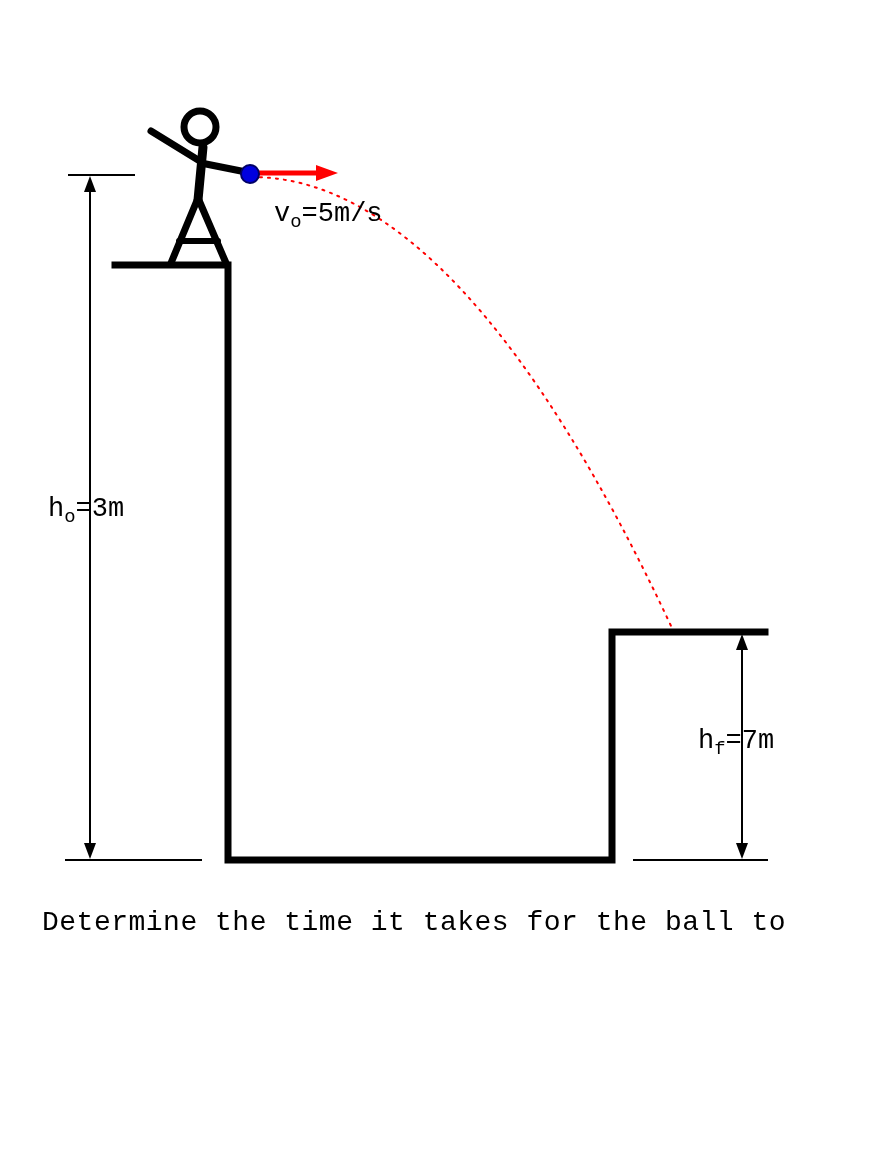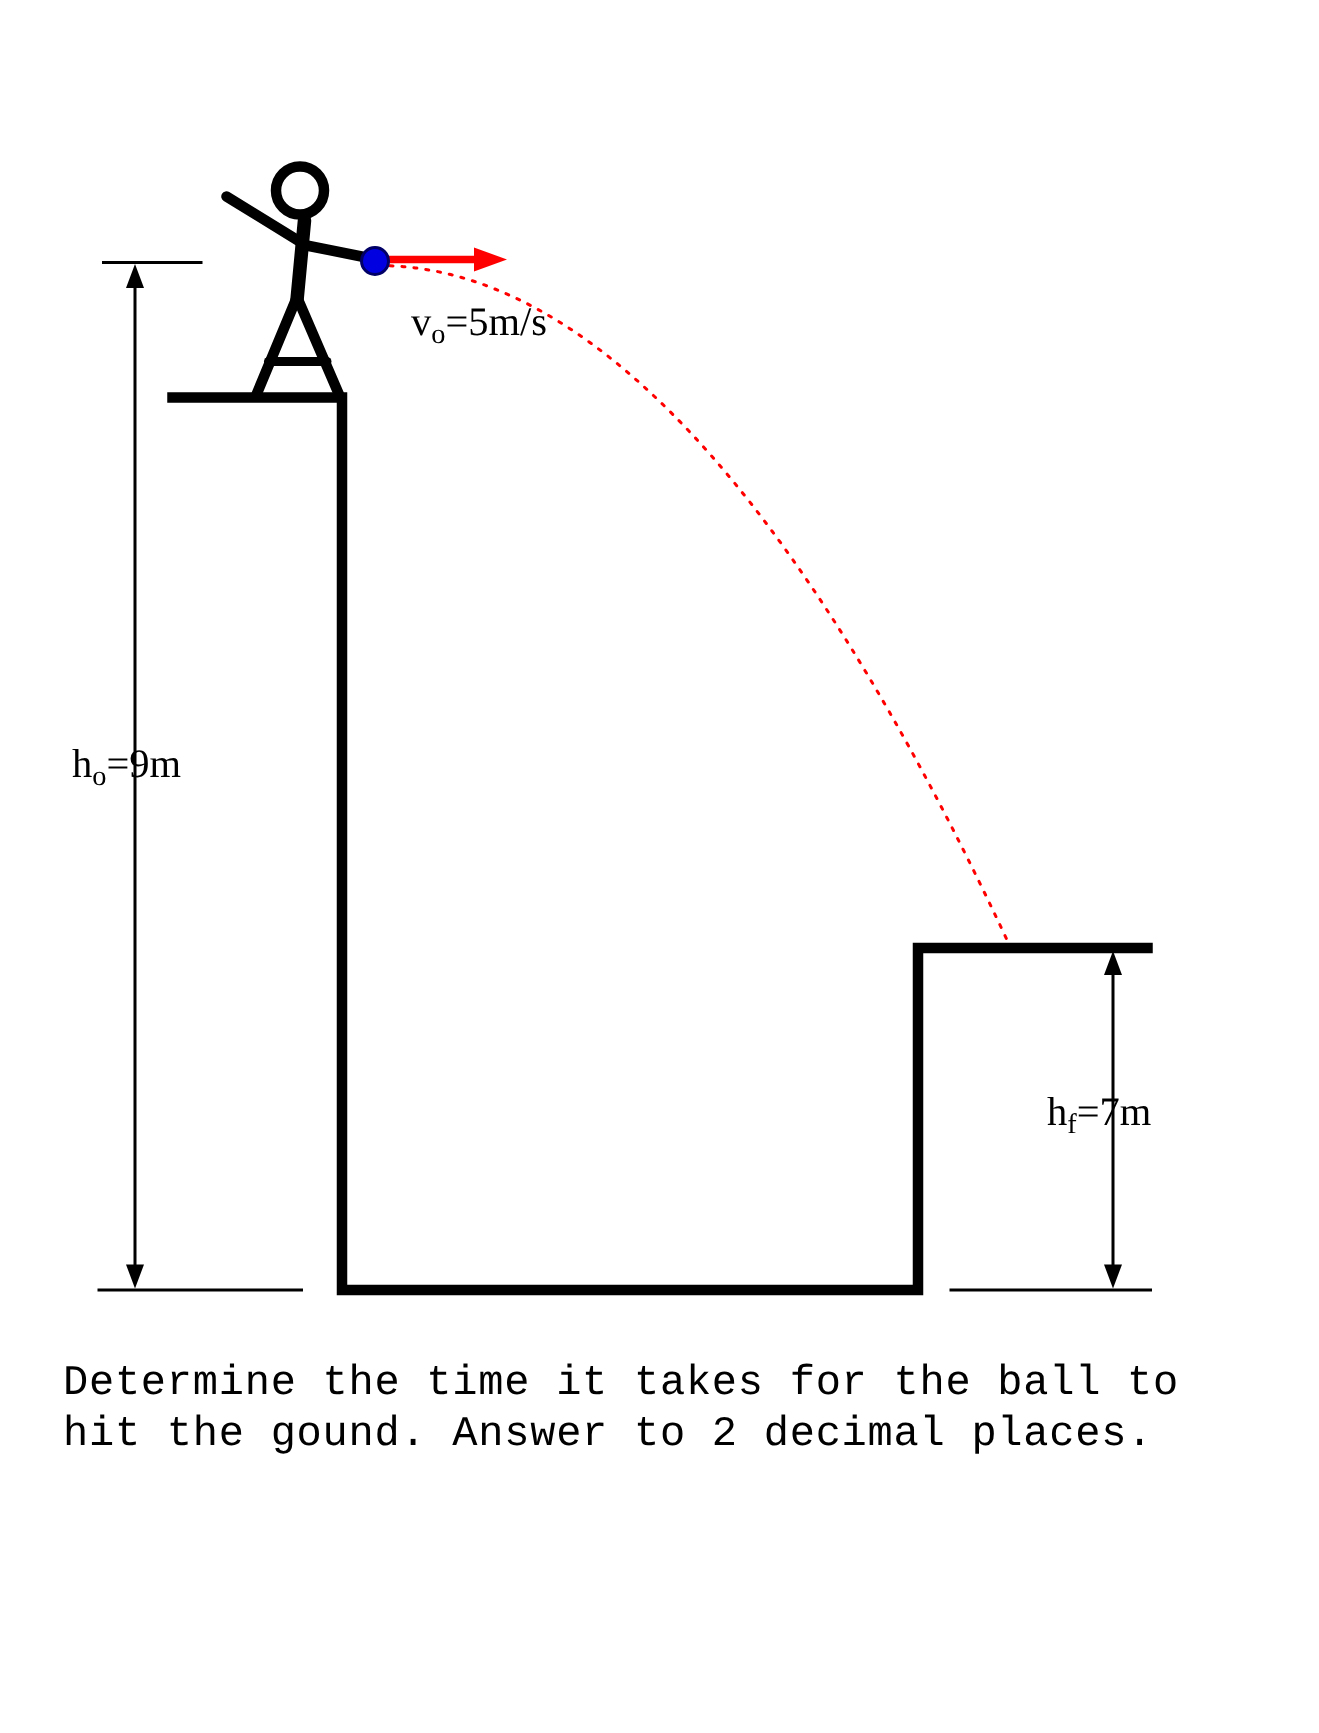--- a/index.html
+++ b/index.html
@@ -16,21 +16,21 @@
     color: #000000;
     overflow: hidden;
   }
   .stage svg {
     position: absolute;
     left: 0;
     top: 0;
   }
   .label {
     position: absolute;
-    font-family: Liberation Serif, serif;
+    font-family: Liberation Mono, monospace;
     font-size: 27px;
     color: #000000;
     white-space: nowrap;
     line-height: 1;
   }
   .label .sub {
     font-size: 0.7em;
     vertical-align: -0.30em;
   }
   .question {
@@ -86,25 +86,24 @@
     </g>
 
     <circle cx="250" cy="174" r="9" stroke="#000066" stroke-width="2" fill="#0000e0"></circle>
   </svg>
 
   <div class="label" style="left:274px; top:201px;">
     <span>v</span><span class="sub">o</span><span>=5m/s</span>
   </div>
 
   <div class="label" style="left:48px; top:496px;">
-    <span>h</span><span class="sub">o</span><span>=9m</span>
+    <span>h</span><span class="sub">o</span><span>=3m</span>
   </div>
 
   <div class="label" style="left:698px; top:728px;">
     <span>h</span><span class="sub">f</span><span>=7m</span>
   </div>
 
   <div class="question">
     <div>Determine the time it takes for the ball to</div>
-    <div>hit the gound. Answer to 2 decimal places.</div>
   </div>
 
 </div>
 
 </body></html>

